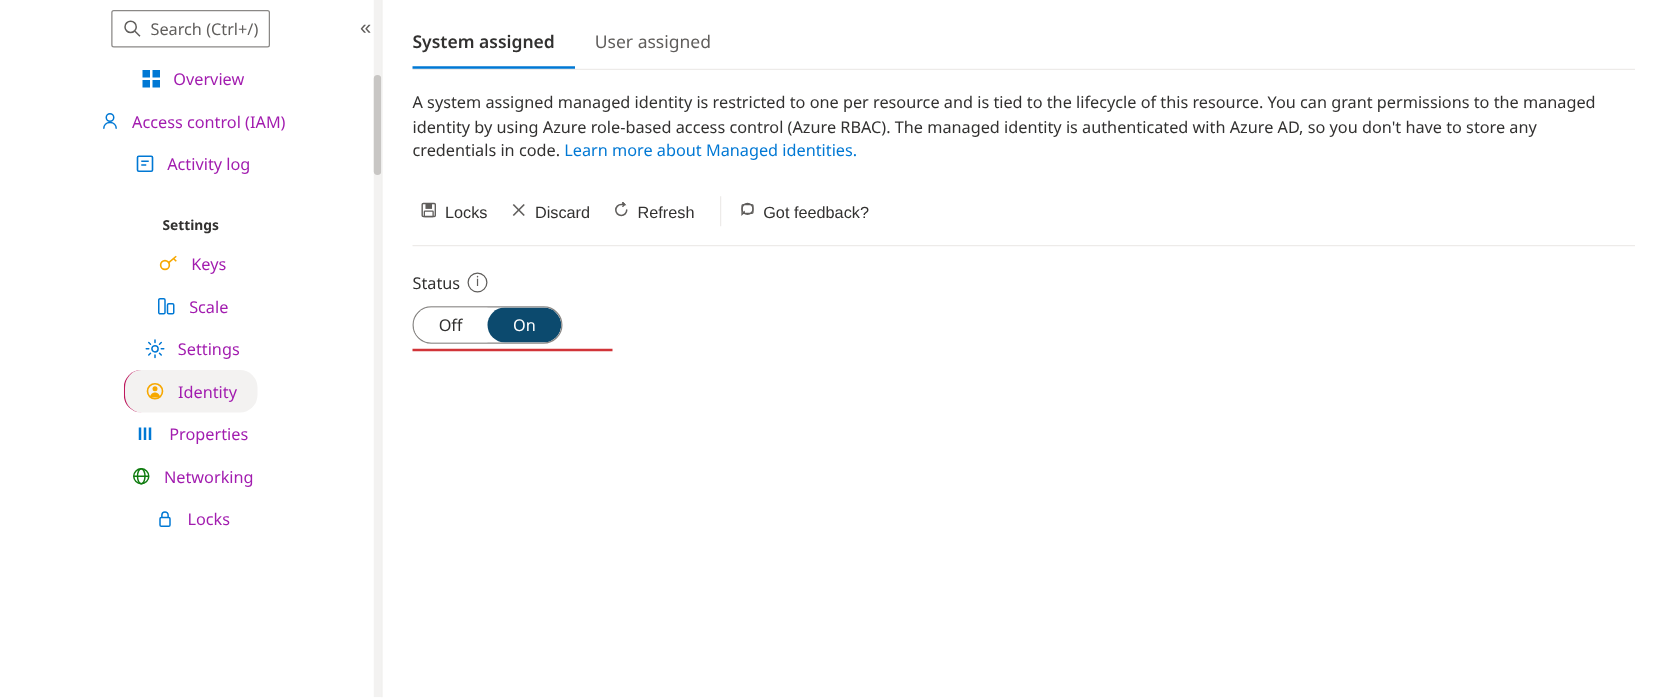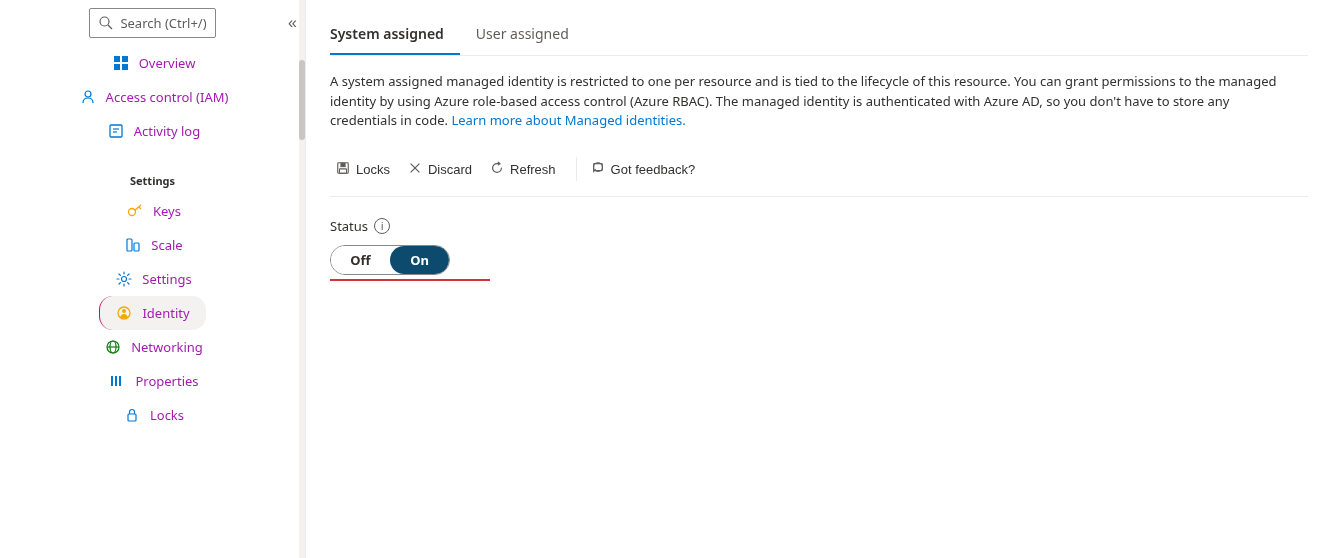--- a/index.html
+++ b/index.html
@@ -187,21 +187,21 @@
       border-radius: 20px;
       overflow: hidden;
       cursor: pointer;
       width: 120px;
     }
     .toggle-option {
       flex: 1;
       text-align: center;
       padding: 5px 14px;
       font-size: 13px;
-      font-weight: 700;
+      font-weight: 400;
       cursor: pointer;
     }
     .toggle-option.off {
       background: #fff;
       color: #323130;
     }
     .toggle-option.on {
       background: #0c4a6e;
       color: #fff;
       border-radius: 16px;
@@ -307,37 +307,37 @@
         <circle cx="8" cy="6" r="2" fill="#f7a800"></circle>
         <path d="M4 13c0-2.2 1.8-4 4-4s4 1.8 4 4" fill="#f7a800"></path>
       </svg>
     </div>
     <span>Identity</span>
   </div>
 
   <div class="nav-item">
     <div class="nav-icon">
       <svg width="16" height="16" viewBox="0 0 16 16">
+        <rect x="2" y="3" width="2" height="10" fill="#0078d4"></rect>
+        <rect x="6" y="3" width="2" height="10" fill="#0078d4"></rect>
+        <rect x="10" y="3" width="2" height="10" fill="#0078d4"></rect>
+      </svg>
+    </div>
+    <span>Properties</span>
+  </div>
+
+  <div class="nav-item">
+    <div class="nav-icon">
+      <svg width="16" height="16" viewBox="0 0 16 16">
         <circle cx="8" cy="8" r="6" fill="none" stroke="#107c10" stroke-width="1.2"></circle>
         <ellipse cx="8" cy="8" rx="3" ry="6" fill="none" stroke="#107c10" stroke-width="1.2"></ellipse>
         <line x1="2" y1="8" x2="14" y2="8" stroke="#107c10" stroke-width="1.2"></line>
       </svg>
     </div>
     <span>Networking</span>
-  </div>
-
-  <div class="nav-item">
-    <div class="nav-icon">
-      <svg width="16" height="16" viewBox="0 0 16 16">
-        <rect x="2" y="3" width="2" height="10" fill="#0078d4"></rect>
-        <rect x="6" y="3" width="2" height="10" fill="#0078d4"></rect>
-        <rect x="10" y="3" width="2" height="10" fill="#0078d4"></rect>
-      </svg>
-    </div>
-    <span>Properties</span>
   </div>
 
   <div class="nav-item">
     <div class="nav-icon">
       <svg width="16" height="16" viewBox="0 0 16 16">
         <rect x="4" y="7" width="8" height="7" rx="1" fill="none" stroke="#0078d4" stroke-width="1.2"></rect>
         <path d="M5.5 7V5a2.5 2.5 0 0 1 5 0v2" fill="none" stroke="#0078d4" stroke-width="1.2"></path>
       </svg>
     </div>
     <span>Locks</span>

